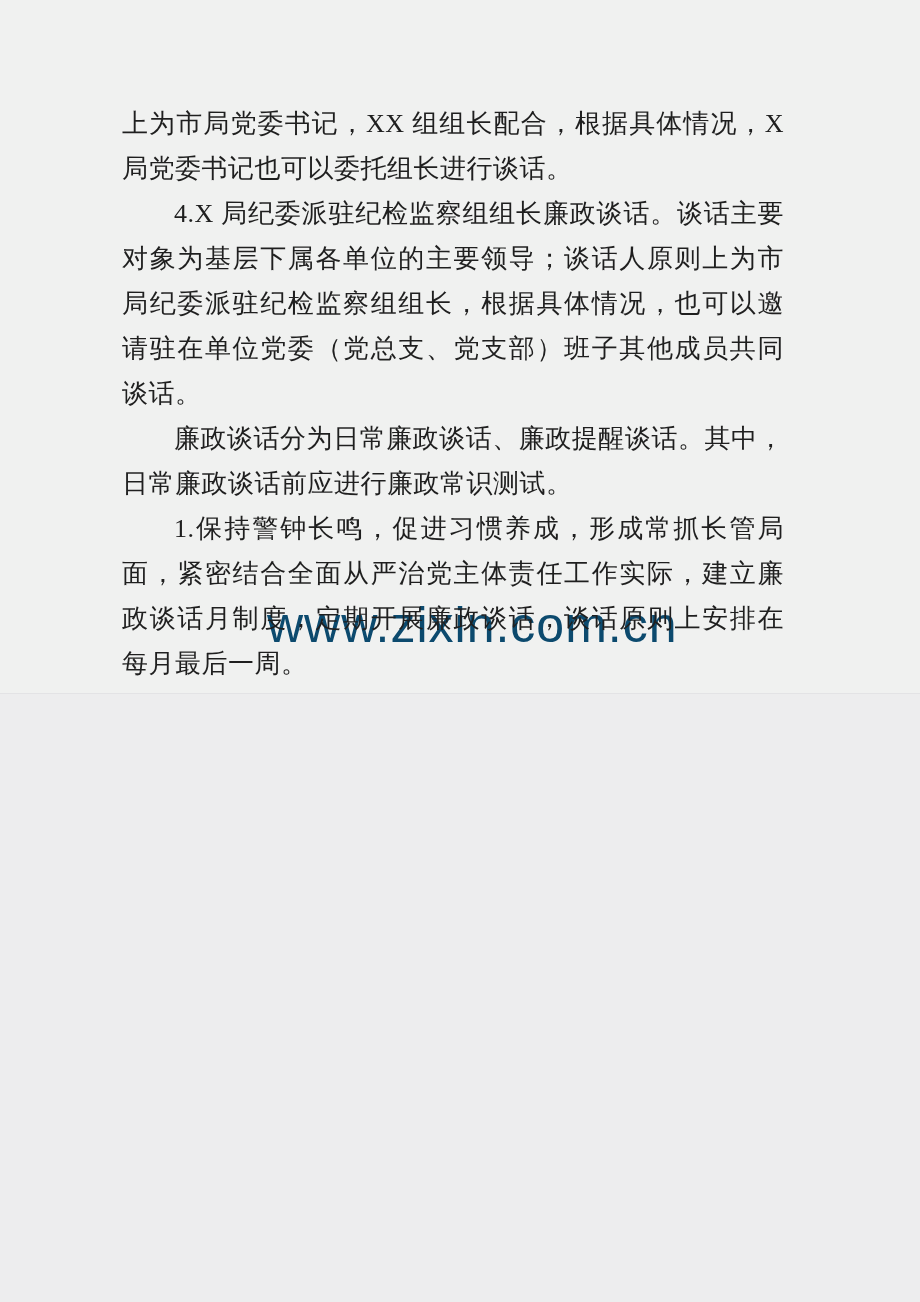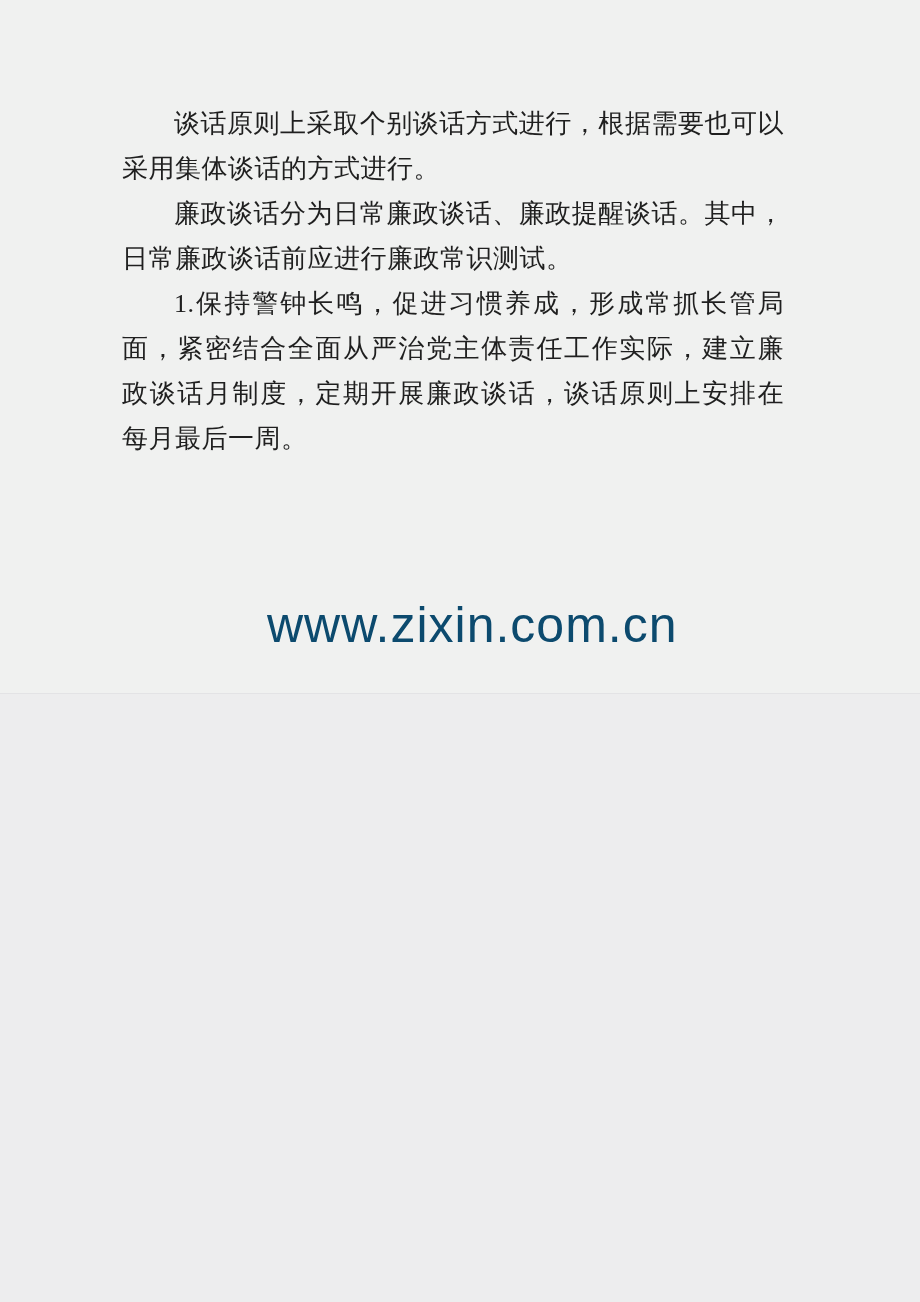--- a/index.html
+++ b/index.html
@@ -67,16 +67,17 @@
 </style>
 </head>
 <body>
 
 <div class="page-bg-top"></div>
 <div class="page-bg-bottom"></div>
 
 <div class="watermark">www.zixin.com.cn</div>
 
 <div class="document-content">
-    <p class="indent">谈话原则上采取个别谈话方式进行，根据需要也可以采用集体谈话的方式进行。</p>
+    <p>上为市局党委书记，XX 组组长配合，根据具体情况，X 局党委书记也可以委托组长进行谈话。</p>
+    <p class="indent">4.X 局纪委派驻纪检监察组组长廉政谈话。谈话主要对象为基层下属各单位的主要领导；谈话人原则上为市局纪委派驻纪检监察组组长，根据具体情况，也可以邀请驻在单位党委（党总支、党支部）班子其他成员共同谈话。</p>
     <p class="indent">廉政谈话分为日常廉政谈话、廉政提醒谈话。其中，日常廉政谈话前应进行廉政常识测试。</p>
     <p class="indent">1.保持警钟长鸣，促进习惯养成，形成常抓长管局面，紧密结合全面从严治党主体责任工作实际，建立廉政谈话月制度，定期开展廉政谈话，谈话原则上安排在每月最后一周。</p>
   </div>
 
 </body></html>

